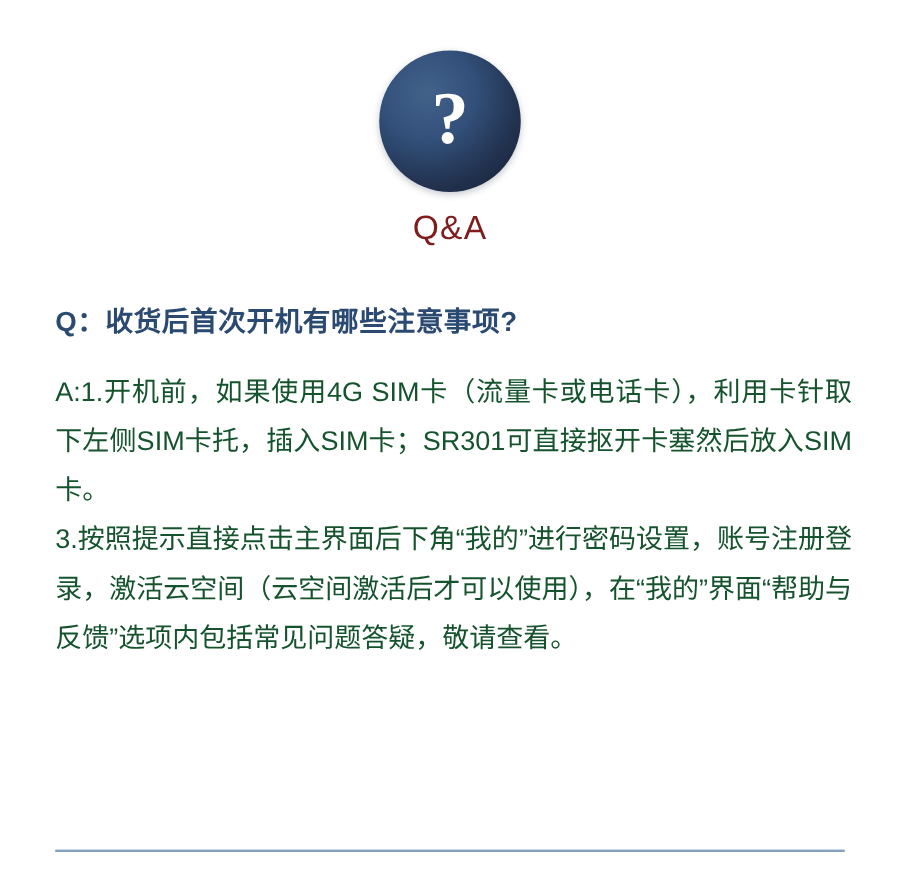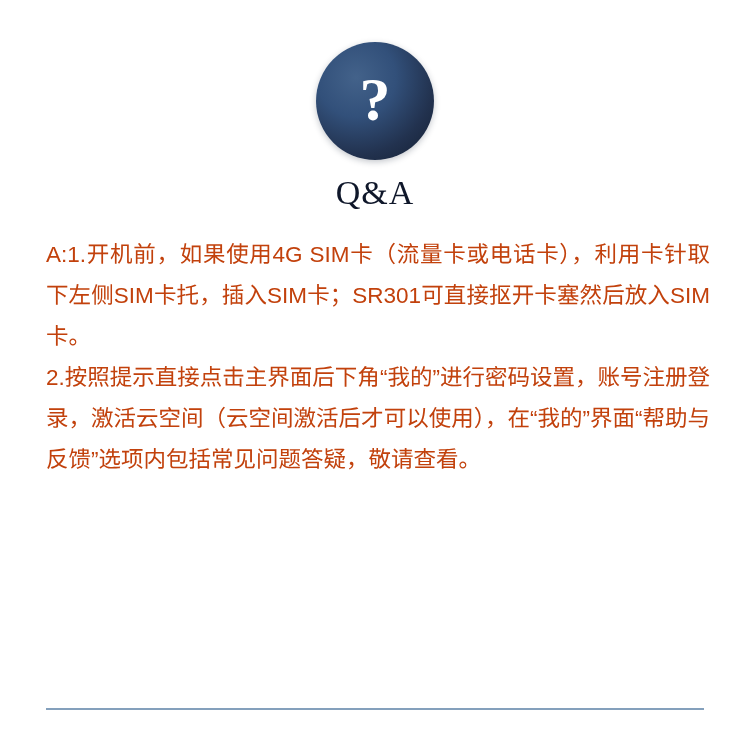--- a/index.html
+++ b/index.html
@@ -48,44 +48,44 @@
     color: #ffffff;
     font-size: 62px;
     line-height: 62px;
     font-weight: bold;
     font-family: "Liberation Serif", "DejaVu Serif", serif;
     margin-top: -4px;
   }
 
   .qa-caption {
     margin-top: 14px;
-    font-size: 34px;
+    font-size: 28px;
     letter-spacing: 1px;
-    color: #0f172a;
-    font-family: Liberation Serif, serif;
+    color: #7f1d1d;
+    font-family: Liberation Sans, sans-serif;
   }
 
   
   .question {
     margin: 46px 0 0 46px;
     width: 660px;
     font-size: 23px;
     font-weight: bold;
     color: #2b4a72;
     letter-spacing: 0.5px;
     line-height: 1.4;
   }
 
   
   .answer {
     margin: 22px 16px 0 46px;
     width: 664px;
     font-size: 22.5px;
     line-height: 41px;
-    color: #c2410c;
+    color: #14532d;
     text-align: justify;
     font-family: "Liberation Sans", "DejaVu Sans", sans-serif;
   }
 
   .answer p {
     margin: 0;
     padding: 0;
   }
 
   
@@ -104,21 +104,22 @@
 
 <div class="page">
 
   <div class="badge-block">
     <div class="qa-circle">
       <span class="qa-mark">?</span>
     </div>
     <div class="qa-caption">Q&amp;A</div>
   </div>
 
+  <div class="question">Q：收货后首次开机有哪些注意事项?</div>
 
   <div class="answer">
     <p>A:1.开机前，如果使用4G SIM卡（流量卡或电话卡），利用卡针取下左侧SIM卡托，插入SIM卡；SR301可直接抠开卡塞然后放入SIM卡。</p>
-    <p>2.按照提示直接点击主界面后下角“我的”进行密码设置，账号注册登录，激活云空间（云空间激活后才可以使用），在“我的”界面“帮助与反馈”选项内包括常见问题答疑，敬请查看。</p>
+    <p>3.按照提示直接点击主界面后下角“我的”进行密码设置，账号注册登录，激活云空间（云空间激活后才可以使用），在“我的”界面“帮助与反馈”选项内包括常见问题答疑，敬请查看。</p>
   </div>
 
   <div class="bottom-rule"></div>
 
 </div>
 
 </body></html>

